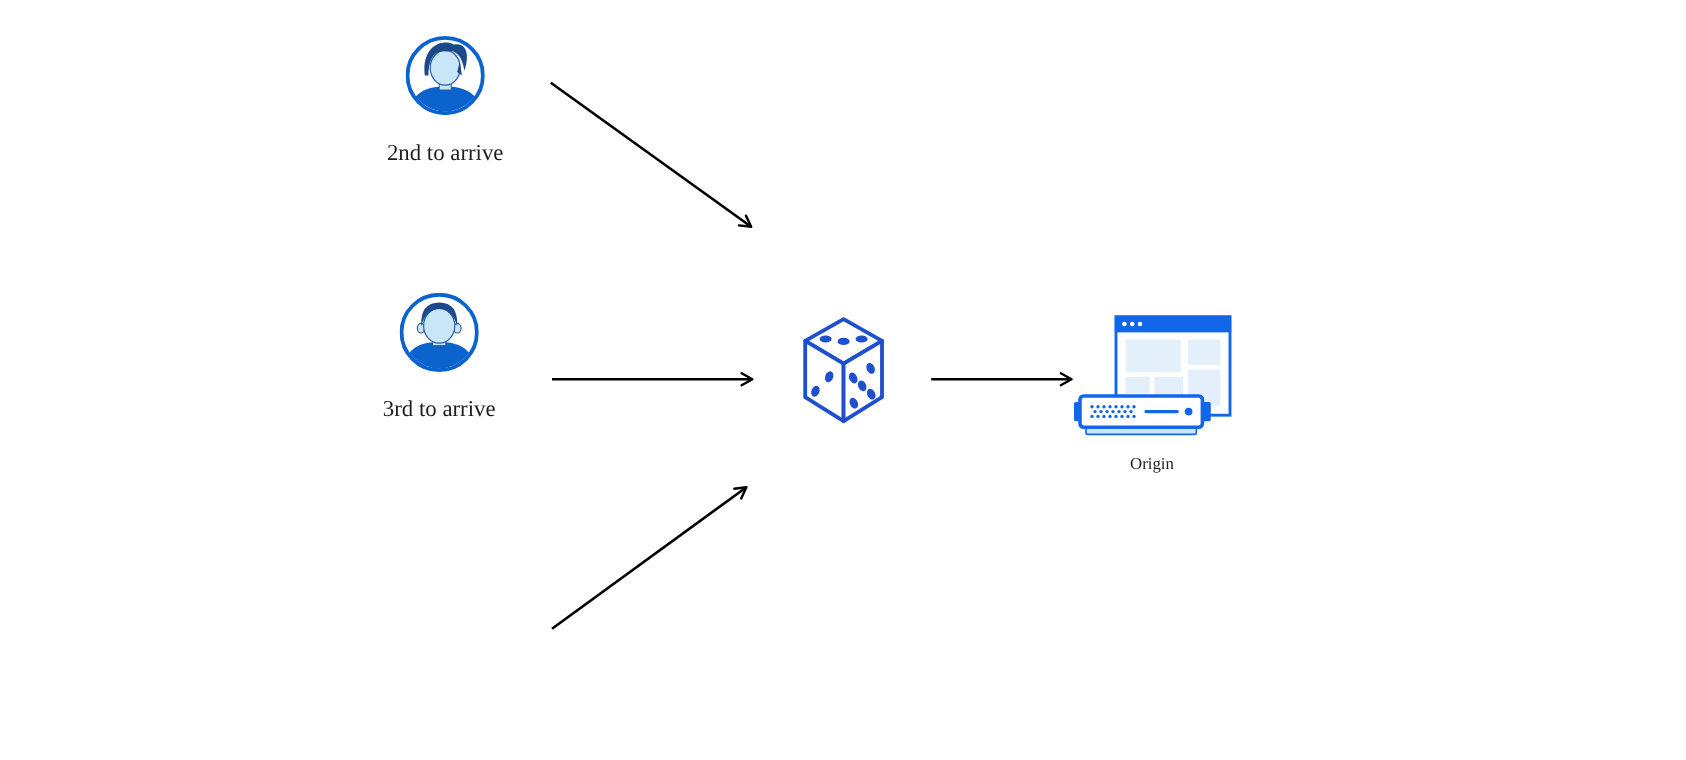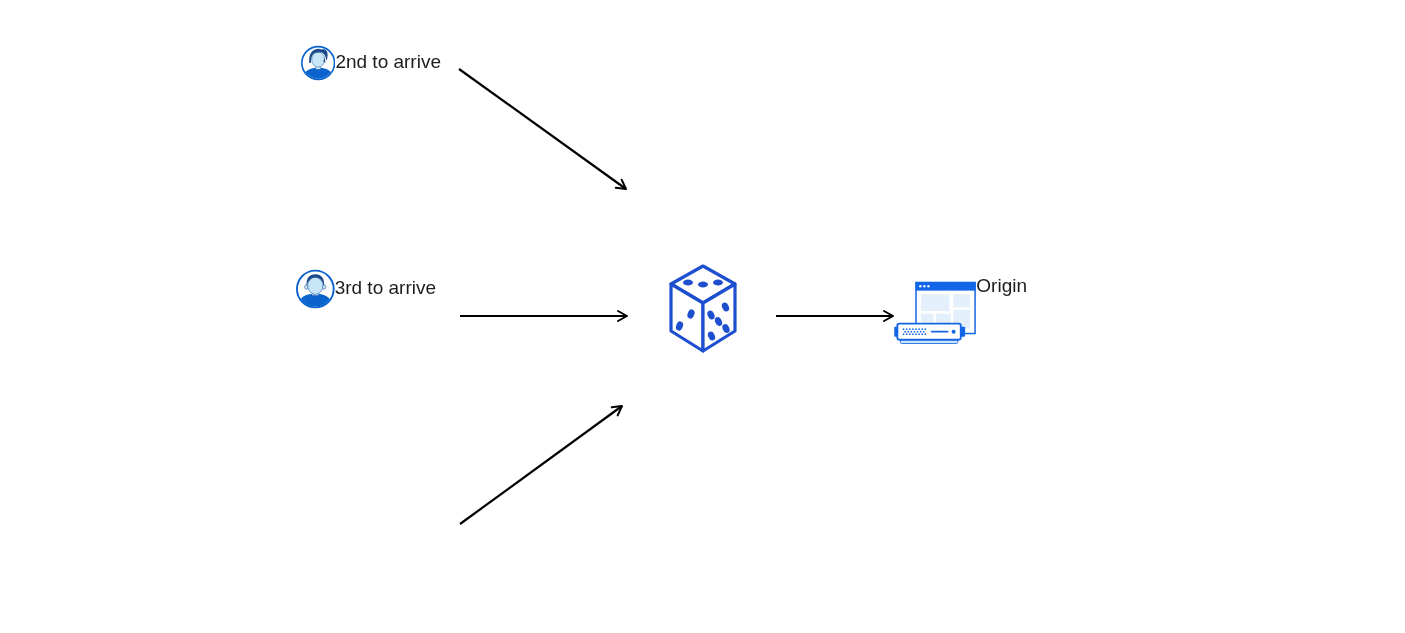--- a/index.html
+++ b/index.html
@@ -1,25 +1,25 @@
 <!DOCTYPE html>
 <html><head>
 <meta charset="utf-8">
 <style>
   html,body{margin:0;padding:0;background:#ffffff;}
   .canvas{
     position:relative;width:1405px;height:633px;background:#ffffff;overflow:hidden;
     font-family:"Liberation Sans","DejaVu Sans",sans-serif;color:#1d1d1f;
   }
   .arrows{position:absolute;left:0;top:0;width:1405px;height:633px;pointer-events:none;}
-  .node{position:absolute;display:flex;flex-direction:row;}
+  .node{position:absolute;display:flex;flex-direction:column;align-items:center;font-family:Liberation Serif, serif;}
   .node .label{margin-top:21px;font-size:19px;line-height:22px;color:#1d1d1f;white-space:nowrap;}
   .client{width:140px;}
   .origin-node{width:134px;}
-  .origin-node .label{margin-top:13px;font-size:19px;}
+  .origin-node .label{margin-top:13px;font-size:14px;}
 </style>
 </head>
 <body>
 
 <div class="canvas">
 
   <svg class="arrows" viewBox="0 0 1405 633">
     <defs>
       <marker id="ah" markerUnits="userSpaceOnUse" markerWidth="16" markerHeight="16" refX="11" refY="7" orient="auto">
         <path d="M2,2 L11,7 L2,12" fill="none" stroke="#000000" stroke-width="2" stroke-linecap="round" stroke-linejoin="round"></path>
@@ -43,21 +43,21 @@
         <path d="M1,66 C5,47 17,42 33,42 C49,42 61,47 65,66 Z" fill="#0b63ce"></path>
         <rect x="28" y="32" width="10" height="13" fill="#c9e6f8" stroke="#2a5ca0" stroke-width="0.8"></rect>
         <ellipse cx="33" cy="26.5" rx="12.5" ry="14.5" fill="#c9e6f8" stroke="#2a5ca0" stroke-width="1"></ellipse>
         <path d="M16,33 C13,9 30,2 40,7 C52,5 53,17 49,29 C47,16 41,11 34,13 C24,11 19,19 19,33 Z" fill="#1b4a8a"></path>
         <path d="M45,22 L47,33 L43,30 Z" fill="#1b4a8a"></path>
       </g>
     </svg>
     <div class="label">2nd to arrive</div>
   </div>
 
-  <div class="node client" style="left:296px;top:256px;">
+  <div class="node client" style="left:296px;top:244px;">
     <svg width="66" height="66" viewBox="0 0 66 66">
       <defs>
           <clipPath id="clipB">
             <circle cx="33" cy="33" r="30"></circle>
           </clipPath>
         </defs>
       <circle cx="33" cy="33" r="31.4" fill="#ffffff" stroke="#0b63ce" stroke-width="3.2"></circle>
       <g clip-path="url(#clipB)">
         <path d="M1,66 C5,46 17,41 33,41 C49,41 61,46 65,66 Z" fill="#0b63ce"></path>
         <rect x="27.5" y="31" width="11" height="13" fill="#c9e6f8" stroke="#2a5ca0" stroke-width="0.8"></rect>

